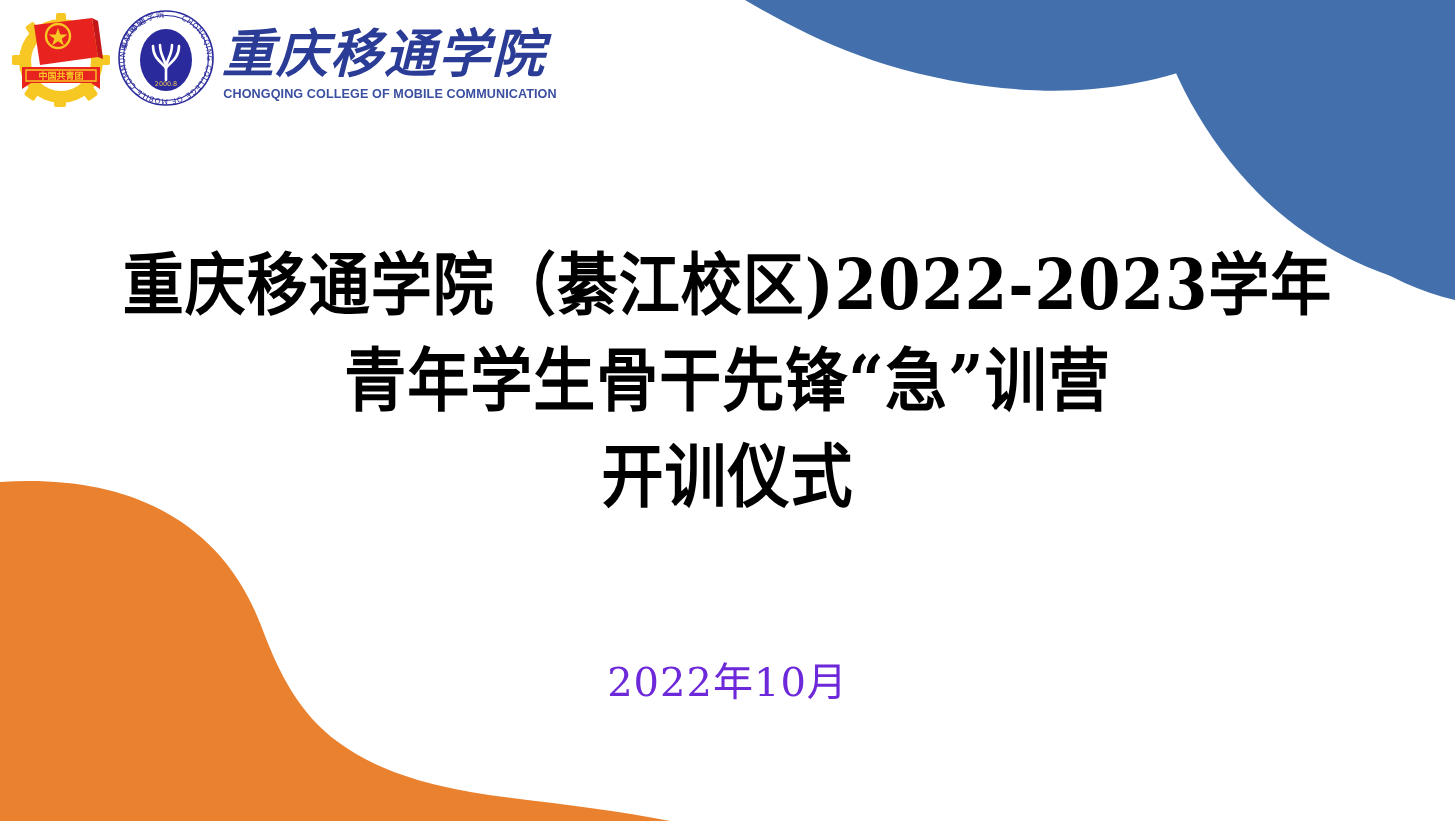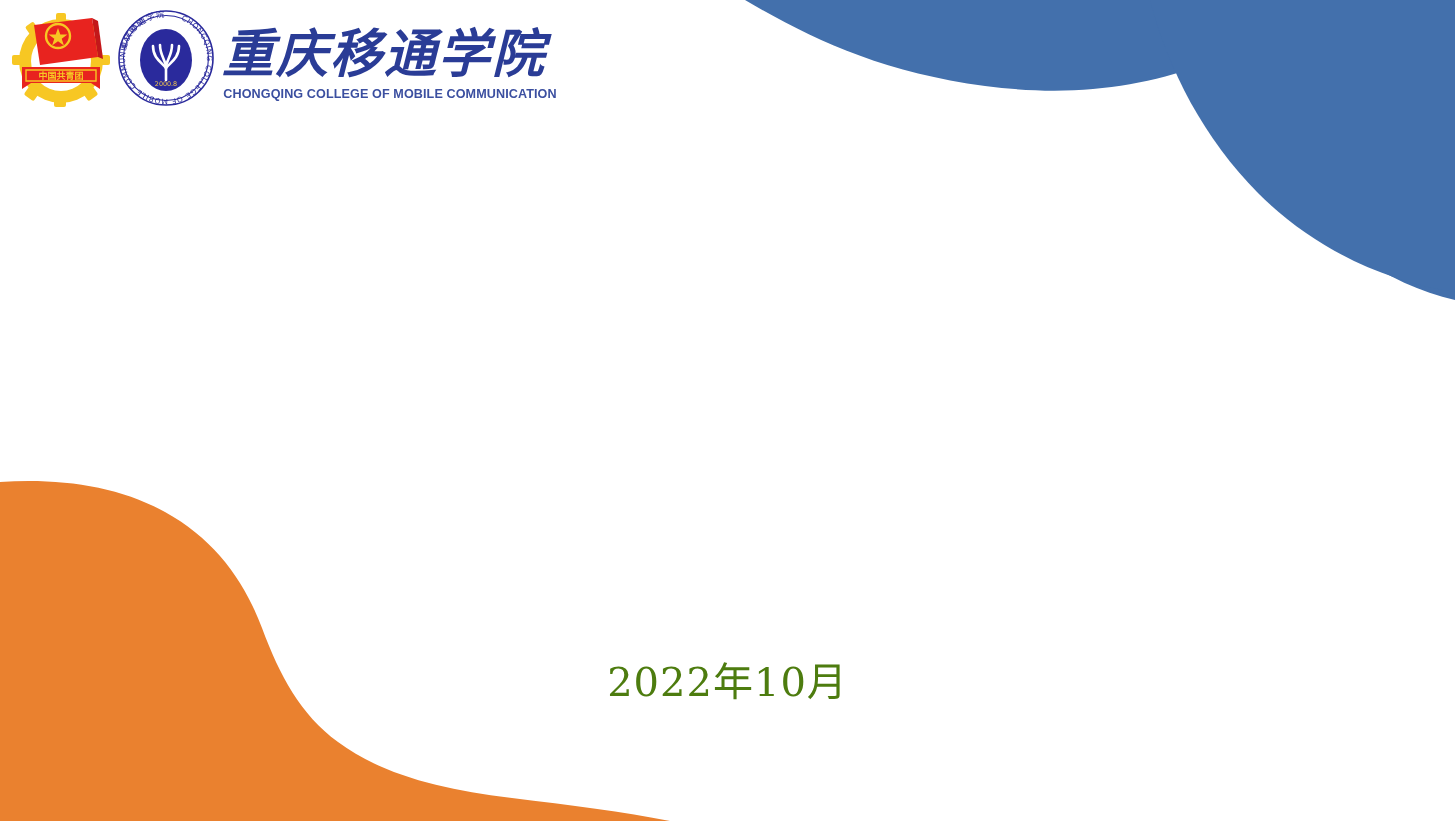--- a/index.html
+++ b/index.html
@@ -67,21 +67,21 @@
   #title-line-2 { font-size: 62px; }
   #title-line-3 { font-size: 62px; }
 
   
   #date-text {
     position: absolute;
     left: 0;
     top: 655px;
     width: 1455px;
     text-align: center;
-    color: #4d7c0f;
+    color: #6d28d9;
     font-size: 40px;
     line-height: 54px;
     font-weight: 400;
     letter-spacing: 1px;
     font-family: "DejaVu Serif", "Liberation Serif", serif;
     z-index: 4;
   }
 </style>
 </head>
 <body>
@@ -184,16 +184,21 @@
         <g fill="#2A3C96" font-family="'DejaVu Serif', 'Liberation Serif', serif" font-size="52" font-weight="700" font-style="italic">
           <text x="4" y="66" letter-spacing="2">重庆移通学院</text>
         </g>
         <text x="172" y="92" text-anchor="middle" font-family="'Liberation Sans', sans-serif" font-size="12.6" font-weight="700" fill="#3B4FA0" letter-spacing="0.1">CHONGQING COLLEGE OF MOBILE COMMUNICATION</text>
       </svg>
     </span>
 
 
   </div>
 
+  <div id="title-block">
+    <div class="title-line" id="title-line-1">重庆移通学院（綦江校区)2022-2023学年</div>
+    <div class="title-line" id="title-line-2">青年学生骨干先锋“急”训营</div>
+    <div class="title-line" id="title-line-3">开训仪式</div>
+  </div>
 
   <div id="date-text">2022年10月</div>
 
 </div>
 
 </body></html>

